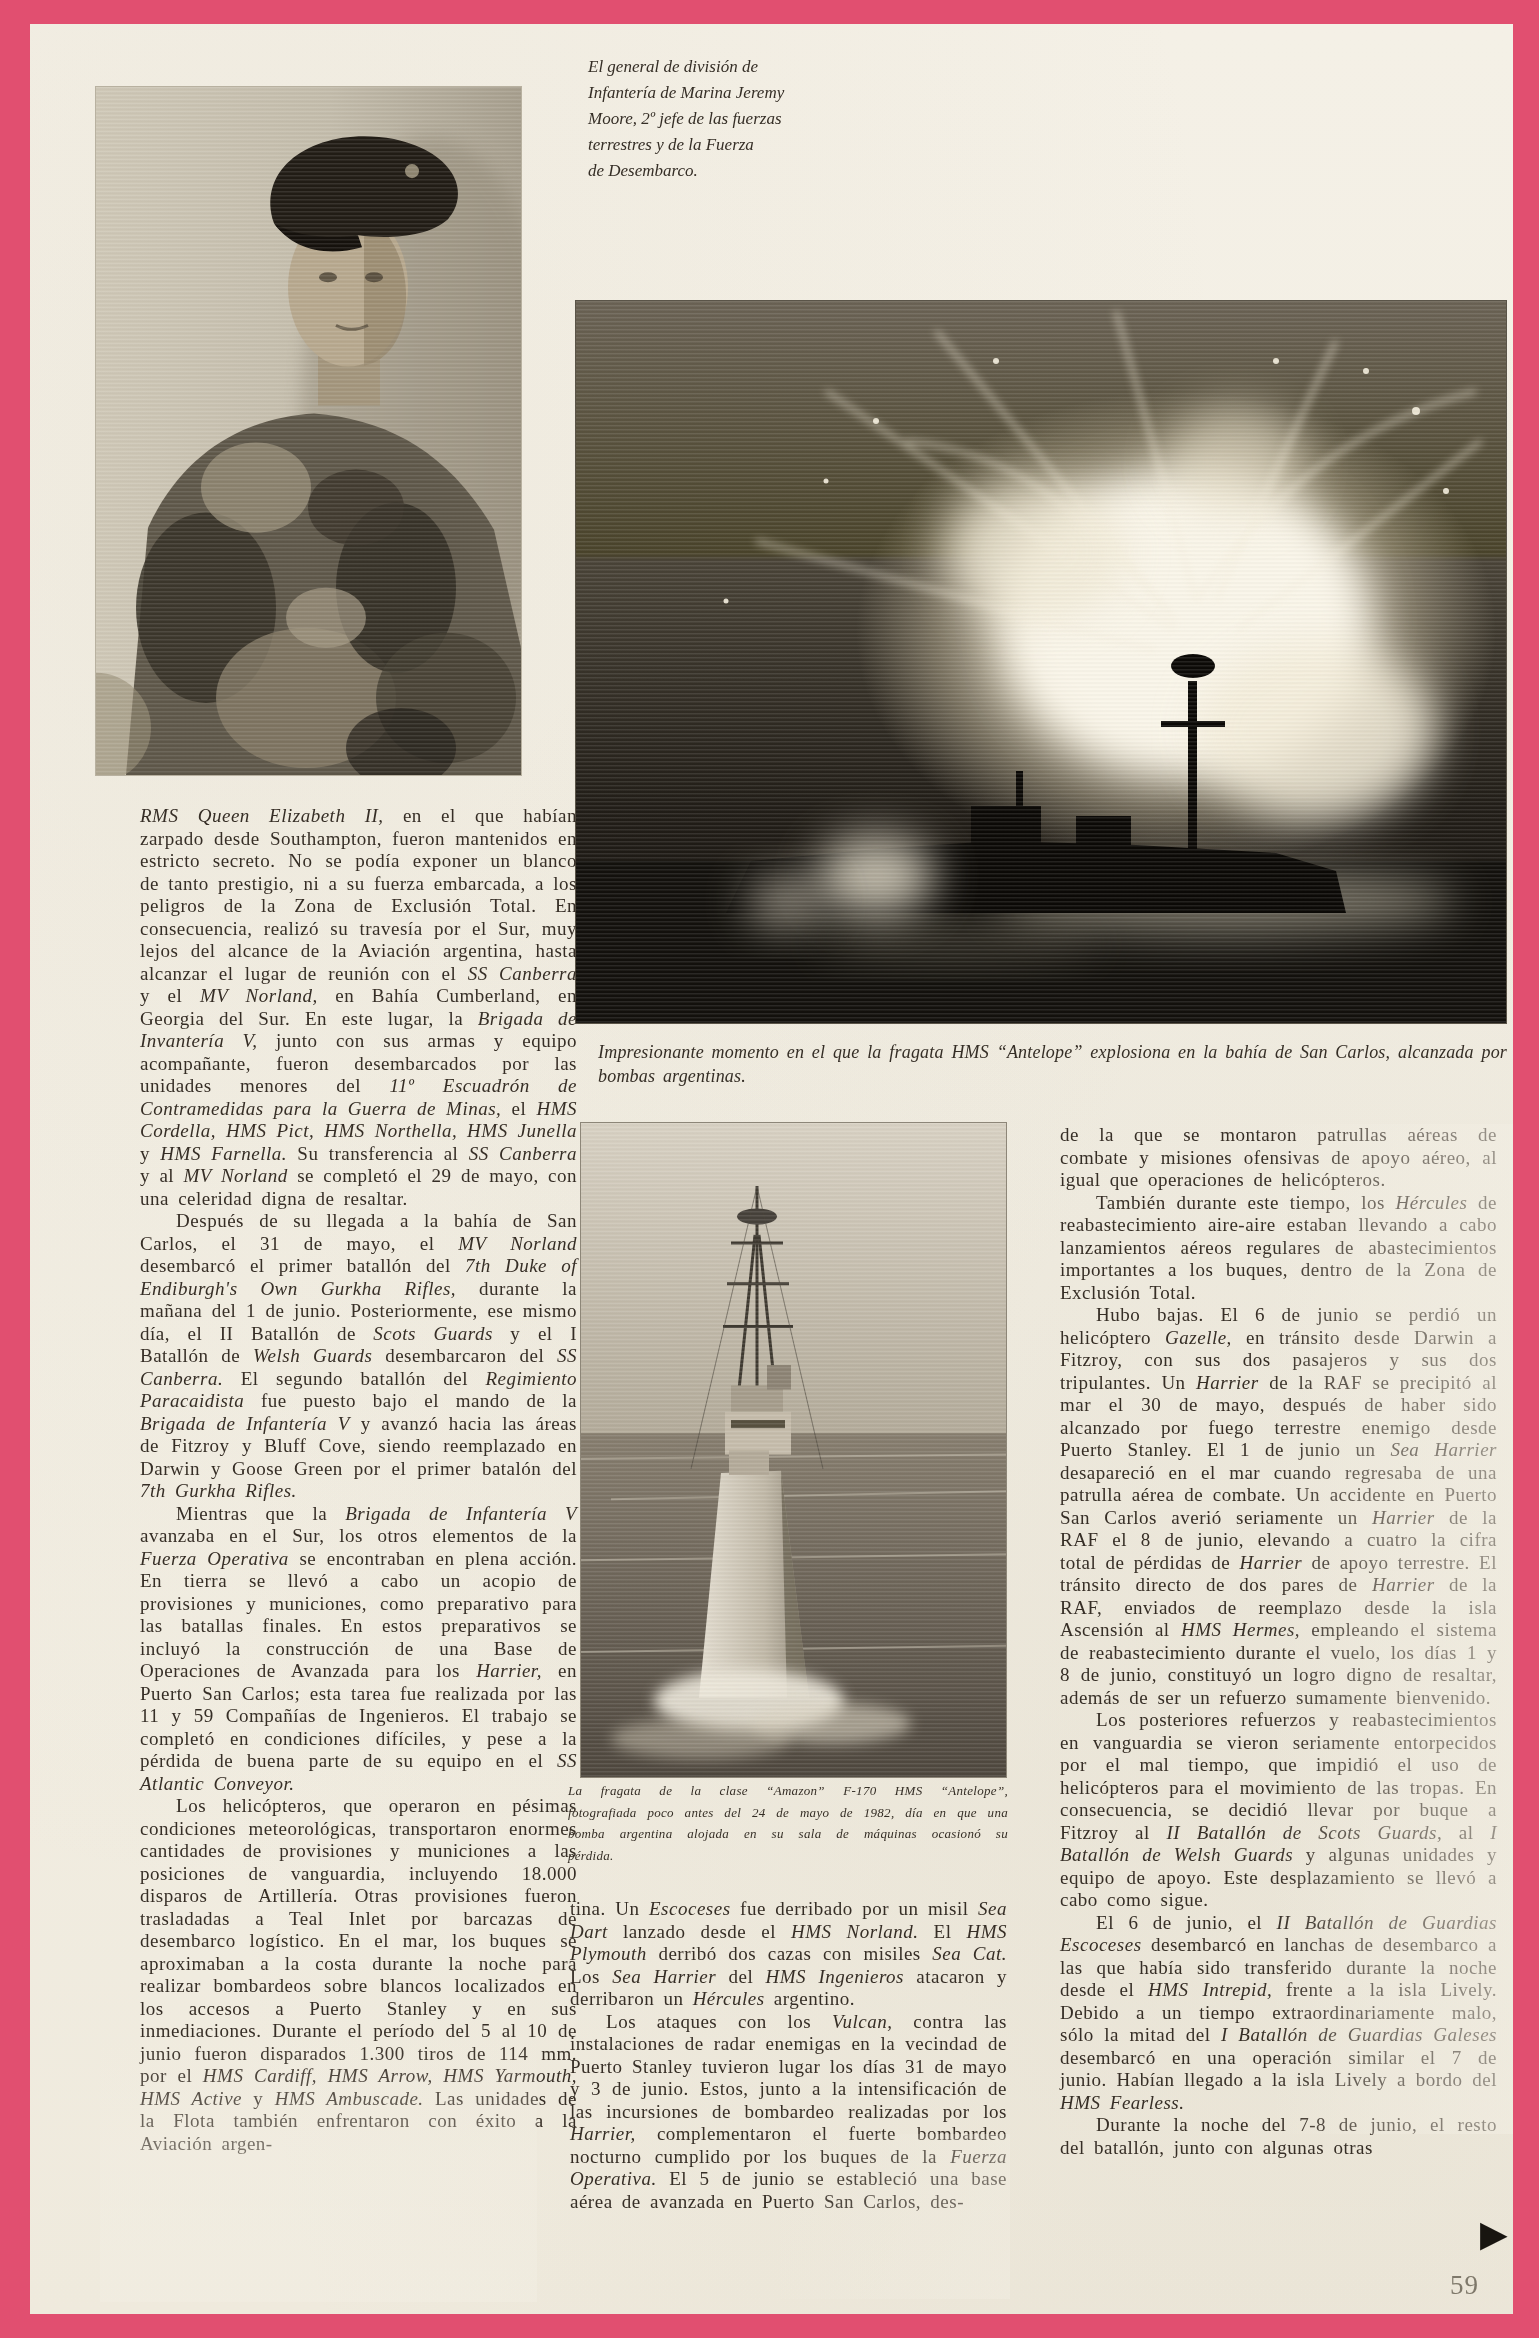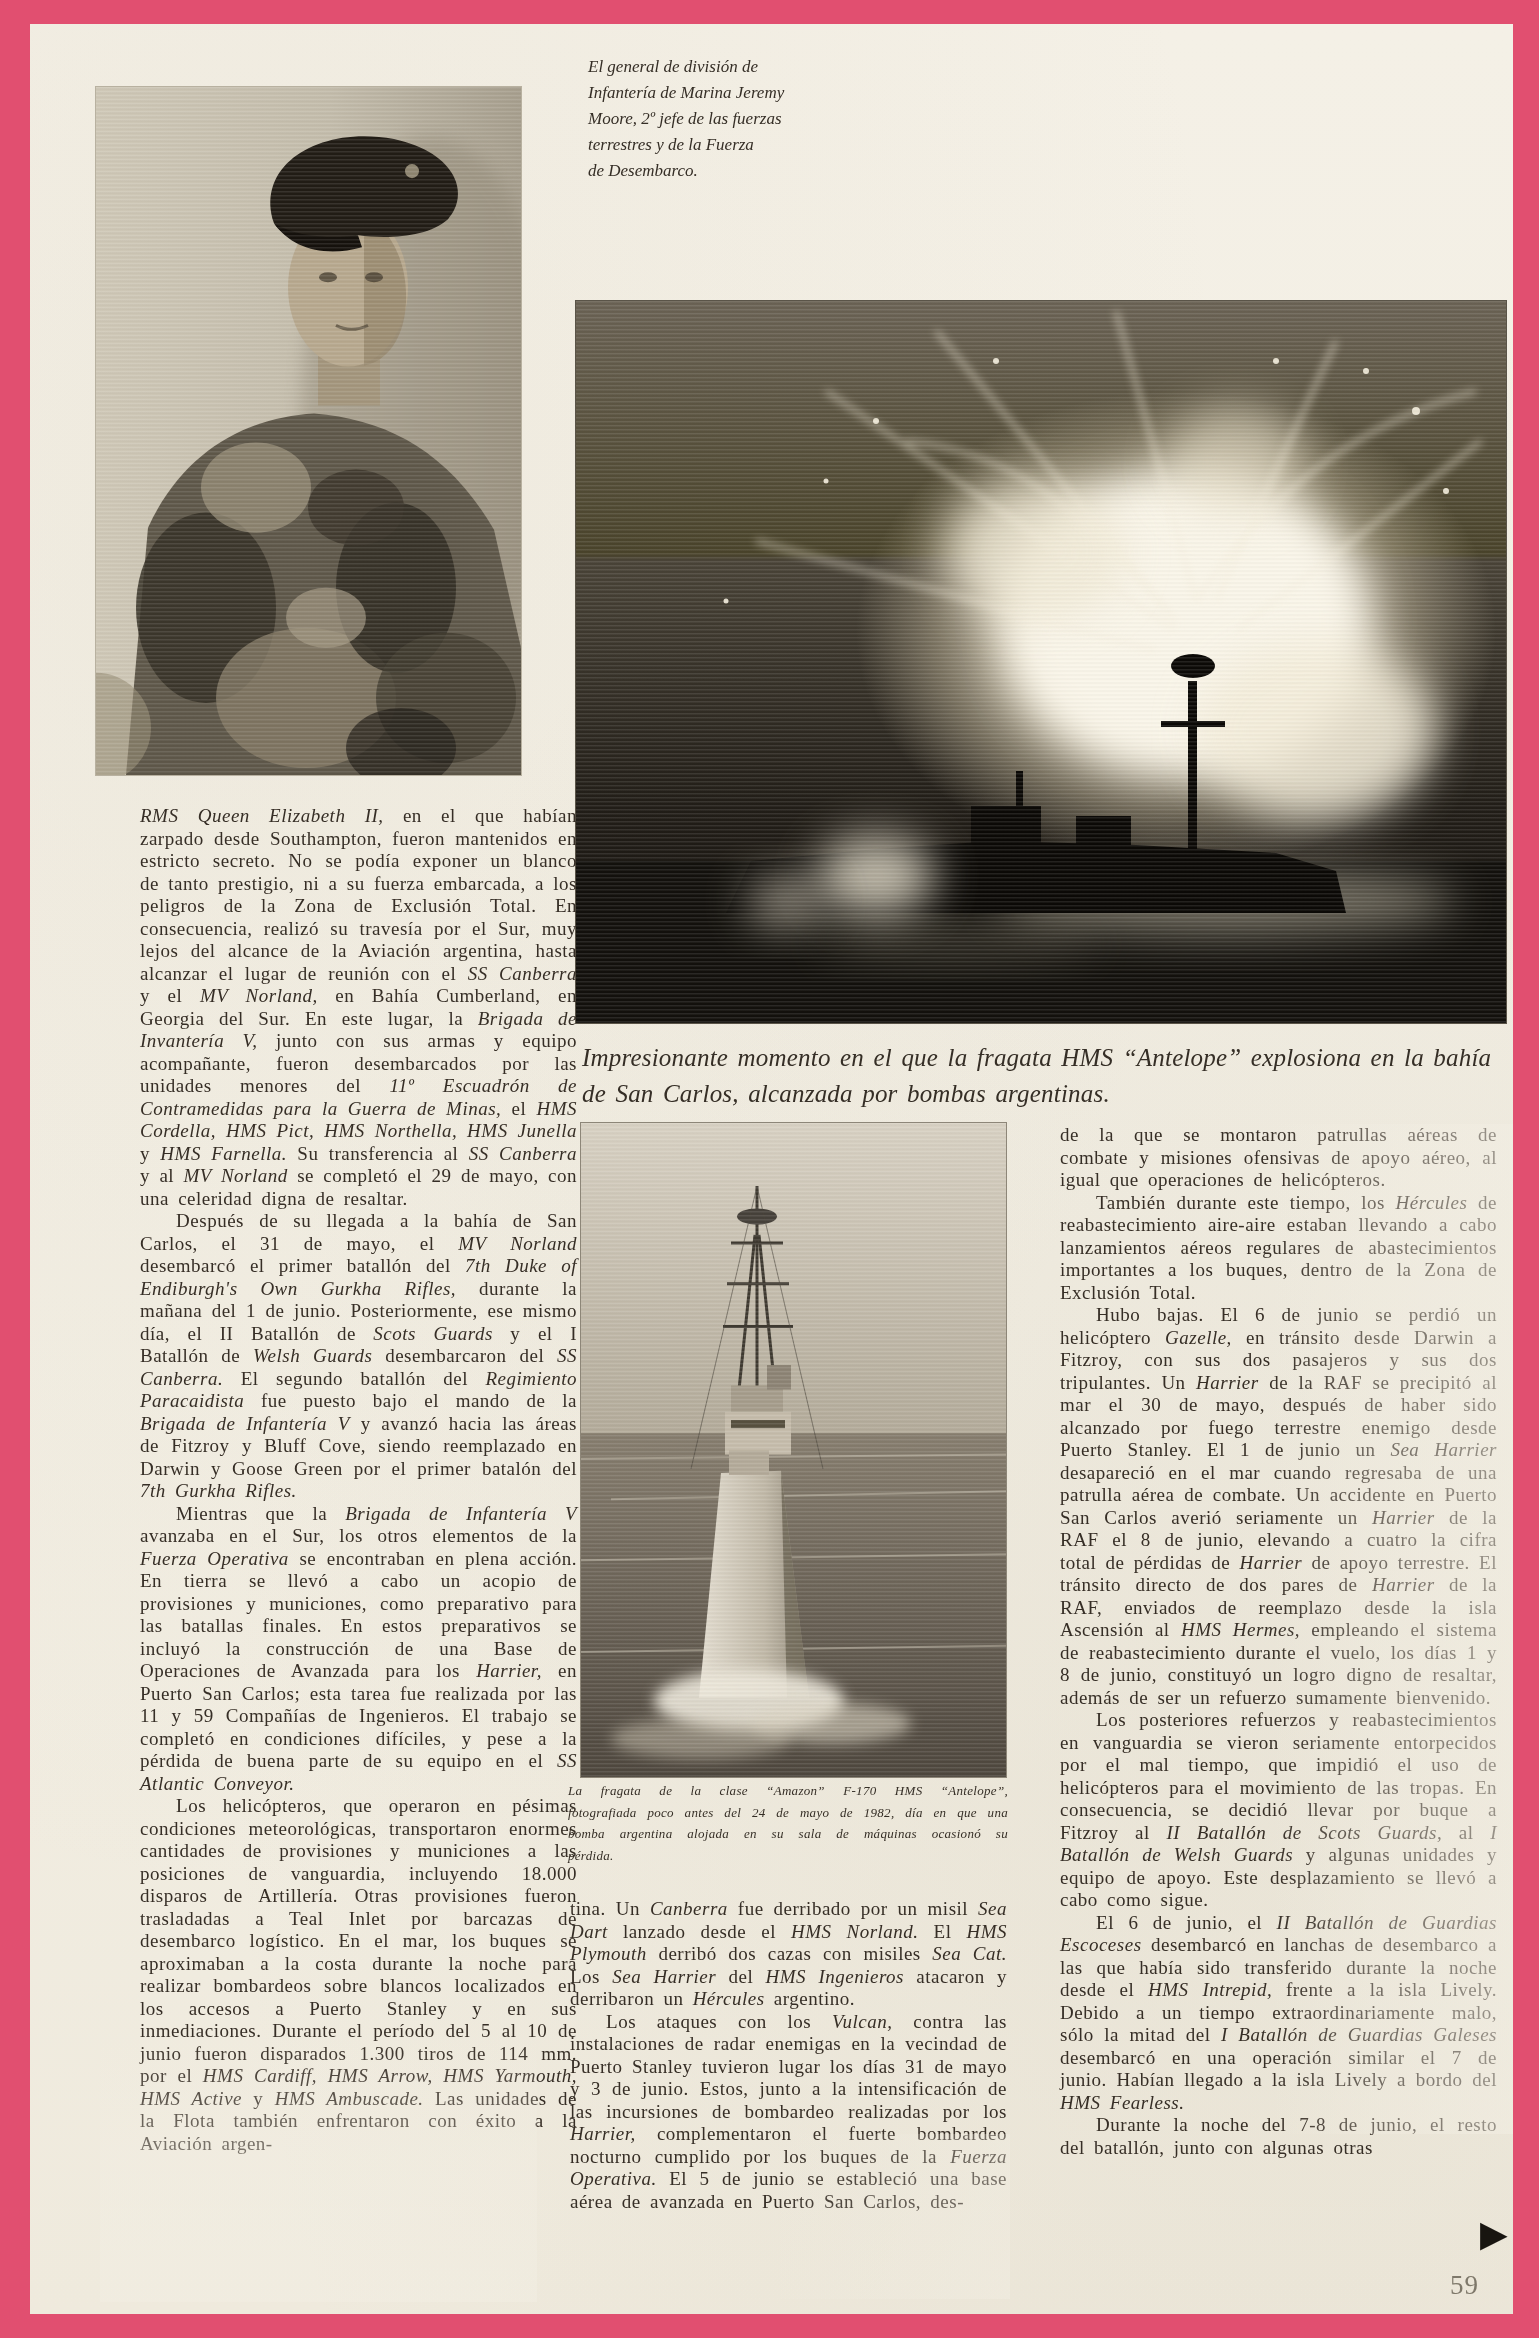--- a/index.html
+++ b/index.html
@@ -28,22 +28,22 @@
   .photo-frigate{left:550px;top:1098px;width:425px;height:654px;border:1px solid #8d8678;}
   
   .caption{
     position:absolute;font-style:italic;color:#352e26;
   }
   .caption-portrait{
     left:558px;top:30px;width:340px;
     font-size:17px;line-height:26px;white-space:pre-line;
   }
   .caption-explosion{
-    left:552px;top:1016px;width:934px;
-    font-size:25px;line-height:36px;word-spacing:3px;letter-spacing:.2px;
+    left:568px;top:1016px;width:934px;
+    font-size:18px;line-height:24px;word-spacing:3px;letter-spacing:.2px;
   }
   .caption-frigate{
     left:538px;top:1756px;width:440px;
     font-size:13px;line-height:21.5px;text-align:justify;
     word-spacing:6px;letter-spacing:.3px;
   }
   
   .col{
     position:absolute;width:437px;color:#362e26;
     font-size:19px;line-height:22.5px;text-align:justify;
@@ -263,21 +263,21 @@
 
   <div class="caption caption-frigate">La fragata de la clase “Amazon” F-170 HMS “Antelope”, fotografiada poco antes del 24 de mayo de 1982, día en que una bomba argentina alojada en su sala de máquinas ocasionó su pérdida.</div>
 
   <div class="col col-left">
       <p><i>RMS Queen Elizabeth II,</i> en el que habían zarpado desde Southampton, fueron mantenidos en estricto secreto. No se podía exponer un blanco de tanto prestigio, ni a su fuerza embarcada, a los peligros de la Zona de Exclusión Total. En consecuencia, realizó su travesía por el Sur, muy lejos del alcance de la Aviación argentina, hasta alcanzar el lugar de reunión con el <i>SS Canberra</i> y el <i>MV Norland,</i> en Bahía Cumberland, en Georgia del Sur. En este lugar, la <i>Brigada de Invantería V,</i> junto con sus armas y equipo acompañante, fueron desembarcados por las unidades menores del <i>11º Escuadrón de Contramedidas para la Guerra de Minas,</i> el <i>HMS Cordella, HMS Pict, HMS Northella, HMS Junella</i> y <i>HMS Farnella.</i> Su transferencia al <i>SS Canberra</i> y al <i>MV Norland</i> se completó el 29 de mayo, con una celeridad digna de resaltar.</p>
       <p class="indent">Después de su llegada a la bahía de San Carlos, el 31 de mayo, el <i>MV Norland</i> desembarcó el primer batallón del <i>7th Duke of Endiburgh's Own Gurkha Rifles,</i> durante la mañana del 1 de junio. Posteriormente, ese mismo día, el II Batallón de <i>Scots Guards</i> y el I Batallón de <i>Welsh Guards</i> desembarcaron del <i>SS Canberra.</i> El segundo batallón del <i>Regimiento Paracaidista</i> fue puesto bajo el mando de la <i>Brigada de Infantería V</i> y avanzó hacia las áreas de Fitzroy y Bluff Cove, siendo reemplazado en Darwin y Goose Green por el primer batalón del <i>7th Gurkha Rifles.</i></p>
       <p class="indent">Mientras que la <i>Brigada de Infantería V</i> avanzaba en el Sur, los otros elementos de la <i>Fuerza Operativa</i> se encontraban en plena acción. En tierra se llevó a cabo un acopio de provisiones y municiones, como preparativo para las batallas finales. En estos preparativos se incluyó la construcción de una Base de Operaciones de Avanzada para los <i>Harrier,</i> en Puerto San Carlos; esta tarea fue realizada por las 11 y 59 Compañías de Ingenieros. El trabajo se completó en condiciones difíciles, y pese a la pérdida de buena parte de su equipo en el <i>SS Atlantic Conveyor.</i></p>
       <p class="indent">Los helicópteros, que operaron en pésimas condiciones meteorológicas, transportaron enormes cantidades de provisiones y municiones a las posiciones de vanguardia, incluyendo 18.000 disparos de Artillería. Otras provisiones fueron trasladadas a Teal Inlet por barcazas de desembarco logístico. En el mar, los buques se aproximaban a la costa durante la noche para realizar bombardeos sobre blancos localizados en los accesos a Puerto Stanley y en sus inmediaciones. Durante el período del 5 al 10 de junio fueron disparados 1.300 tiros de 114 mm. por el <i>HMS Cardiff, HMS Arrow, HMS Yarmouth, HMS Active</i> y <i>HMS Ambuscade.</i> Las unidades de la Flota también enfrentaron con éxito a la Aviación argen-</p>
     </div>
   <div class="col col-middle">
-      <p>tina. Un <i>Canberra</i> fue derribado por un misil <i>Sea Dart</i> lanzado desde el <i>HMS Norland.</i> El <i>HMS Plymouth</i> derribó dos cazas con misiles <i>Sea Cat.</i> Los <i>Sea Harrier</i> del <i>HMS Ingenieros</i> atacaron y derribaron un <i>Hércules</i> argentino.</p>
+      <p>tina. Un <i>Escoceses</i> fue derribado por un misil <i>Sea Dart</i> lanzado desde el <i>HMS Norland.</i> El <i>HMS Plymouth</i> derribó dos cazas con misiles <i>Sea Cat.</i> Los <i>Sea Harrier</i> del <i>HMS Ingenieros</i> atacaron y derribaron un <i>Hércules</i> argentino.</p>
       <p class="indent">Los ataques con los <i>Vulcan,</i> contra las instalaciones de radar enemigas en la vecindad de Puerto Stanley tuvieron lugar los días 31 de mayo y 3 de junio. Estos, junto a la intensificación de las incursiones de bombardeo realizadas por los <i>Harrier,</i> complementaron el fuerte bombardeo nocturno cumplido por los buques de la <i>Fuerza Operativa.</i> El 5 de junio se estableció una base aérea de avanzada en Puerto San Carlos, des-</p>
     </div>
   <div class="col col-right">
       <p>de la que se montaron patrullas aéreas de combate y misiones ofensivas de apoyo aéreo, al igual que operaciones de helicópteros.</p>
       <p class="indent">También durante este tiempo, los <i>Hércules</i> de reabastecimiento aire-aire estaban llevando a cabo lanzamientos aéreos regulares de abastecimientos importantes a los buques, dentro de la Zona de Exclusión Total.</p>
       <p class="indent">Hubo bajas. El 6 de junio se perdió un helicóptero <i>Gazelle,</i> en tránsito desde Darwin a Fitzroy, con sus dos pasajeros y sus dos tripulantes. Un <i>Harrier</i> de la RAF se precipitó al mar el 30 de mayo, después de haber sido alcanzado por fuego terrestre enemigo desde Puerto Stanley. El 1 de junio un <i>Sea Harrier</i> desapareció en el mar cuando regresaba de una patrulla aérea de combate. Un accidente en Puerto San Carlos averió seriamente un <i>Harrier</i> de la RAF el 8 de junio, elevando a cuatro la cifra total de pérdidas de <i>Harrier</i> de apoyo terrestre. El tránsito directo de dos pares de <i>Harrier</i> de la RAF, enviados de reemplazo desde la isla Ascensión al <i>HMS Hermes,</i> empleando el sistema de reabastecimiento durante el vuelo, los días 1 y 8 de junio, constituyó un logro digno de resaltar, además de ser un refuerzo sumamente bienvenido.</p>
       <p class="indent">Los posteriores refuerzos y reabastecimientos en vanguardia se vieron seriamente entorpecidos por el mal tiempo, que impidió el uso de helicópteros para el movimiento de las tropas. En consecuencia, se decidió llevar por buque a Fitzroy al <i>II Batallón de Scots Guards,</i> al <i>I Batallón de Welsh Guards</i> y algunas unidades y equipo de apoyo. Este desplazamiento se llevó a cabo como sigue.</p>
       <p class="indent">El 6 de junio, el <i>II Batallón de Guardias Escoceses</i> desembarcó en lanchas de desembarco a las que había sido transferido durante la noche desde el <i>HMS Intrepid,</i> frente a la isla Lively. Debido a un tiempo extraordinariamente malo, sólo la mitad del <i>I Batallón de Guardias Galeses</i> desembarcó en una operación similar el 7 de junio. Habían llegado a la isla Lively a bordo del <i>HMS Fearless.</i></p>
       <p class="indent">Durante la noche del 7-8 de junio, el resto del batallón, junto con algunas otras</p>
     </div>

